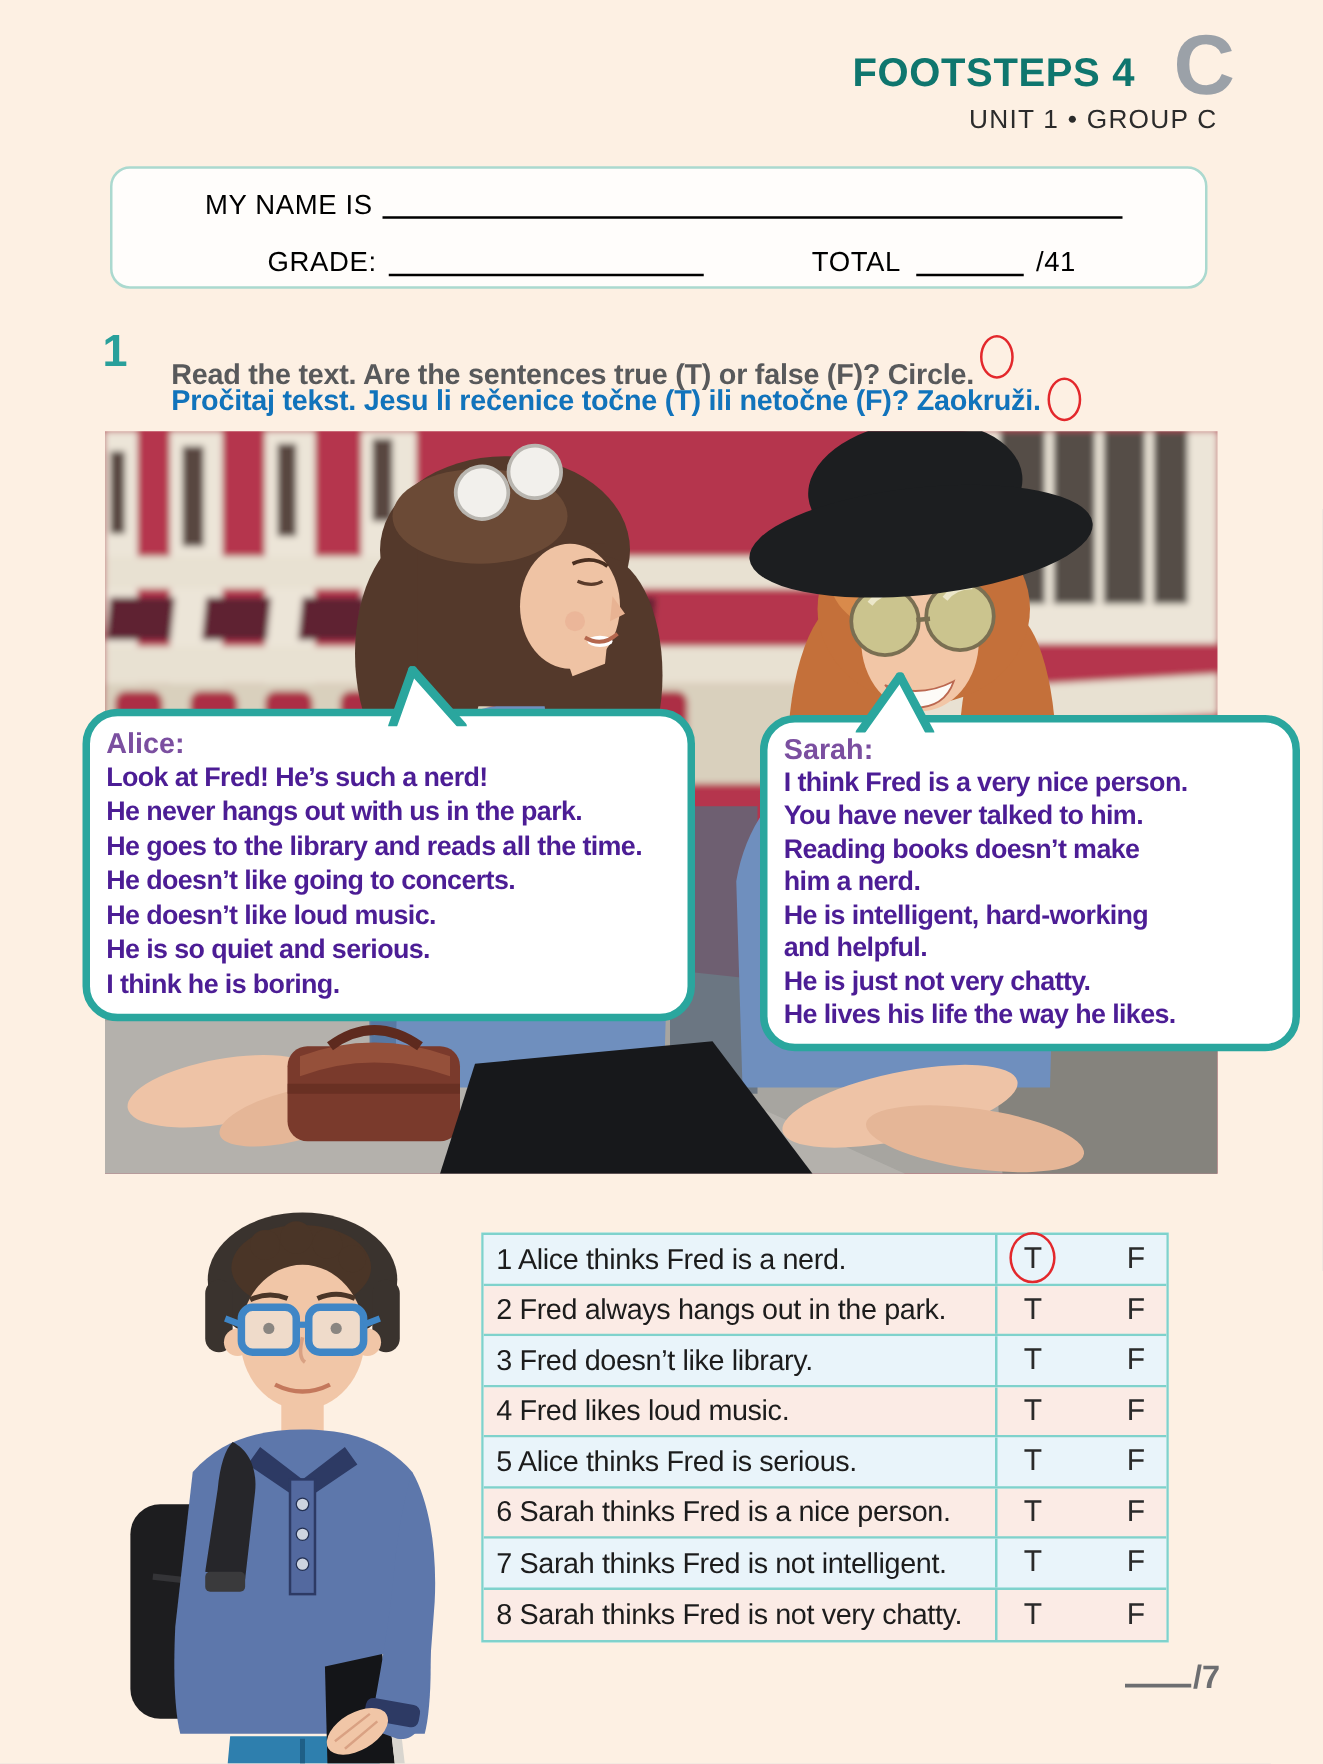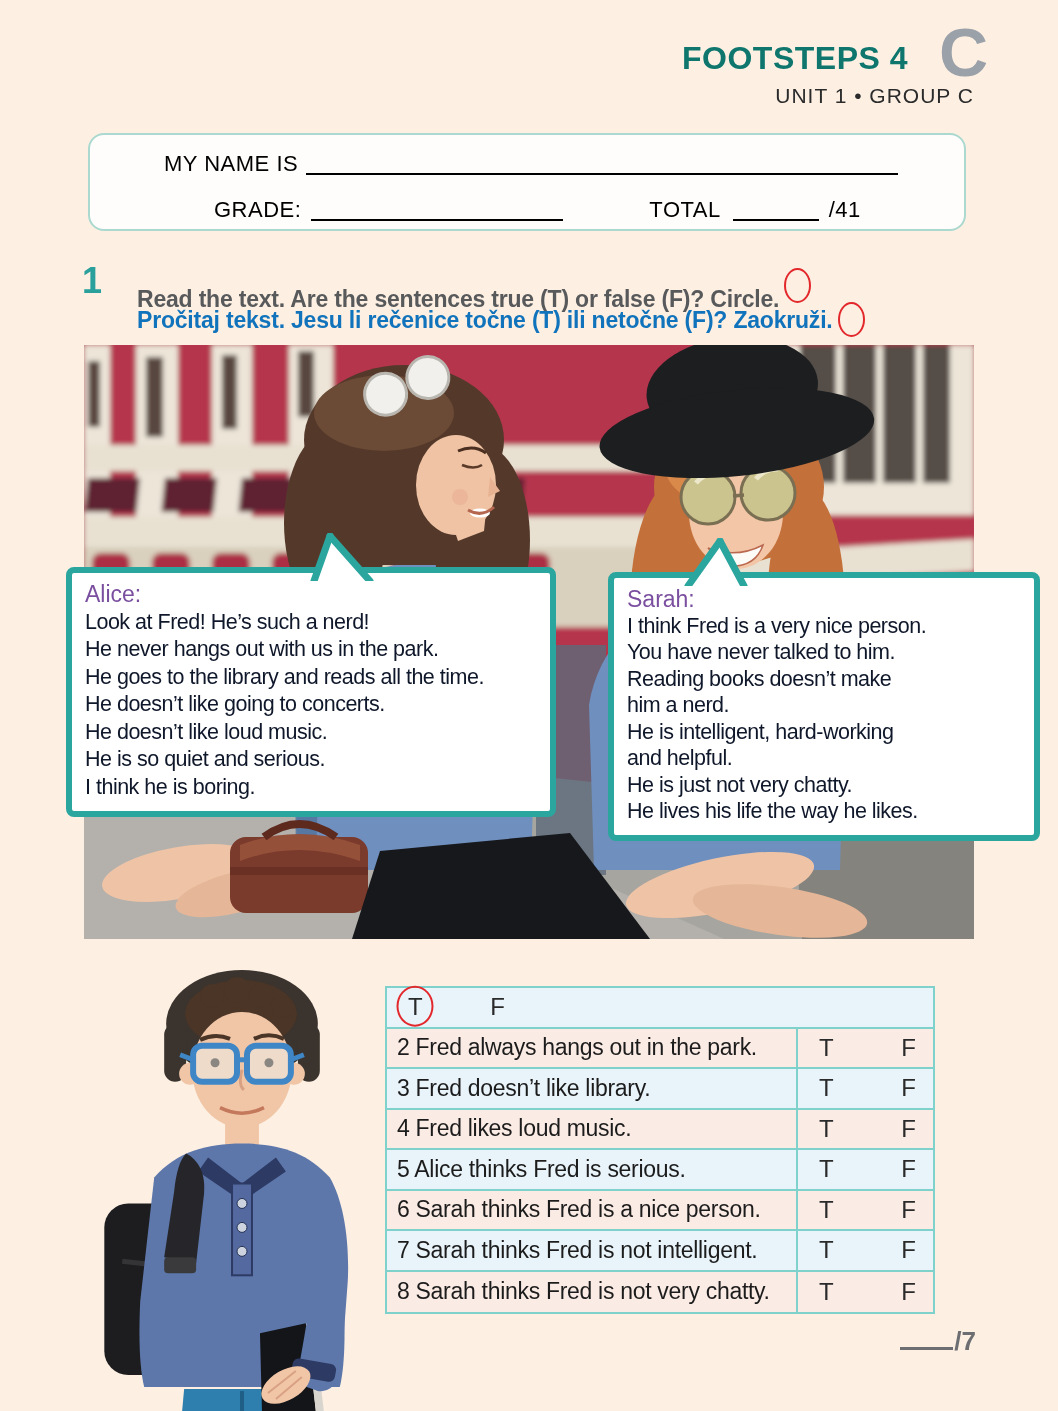--- a/index.html
+++ b/index.html
@@ -29,26 +29,26 @@
   .instr-en{top:268px;color:#58595b;}
   .instr-hr{top:302px;color:#1173bb;}
   .circle-icon{display:inline-block;width:27px;height:35px;border:2.5px solid #e3282c;border-radius:50%;
                margin-left:5px;vertical-align:-9px;box-sizing:border-box;}
   .circle-icon.raised{vertical-align:4px;}
 
   
   .photo{position:absolute;left:84px;top:345px;width:890px;height:594px;z-index:1;}
 
   
-  .bubble{position:absolute;background:#fff;border:6px solid #2aa69e;border-radius:8px;
-          box-sizing:border-box;z-index:2;padding:8px 6px 6px 13px;}
+  .bubble{position:absolute;background:#fff;border:6px solid #2aa69e;border-radius:28px;
+          box-sizing:border-box;z-index:2;padding:8px 6px 6px 13px;font-weight:bold;}
   .bubble-alice{left:66px;top:567px;width:490px;height:250px;}
   .bubble-sarah{left:608px;top:572px;width:432px;height:269px;}
   .bubble-name{color:#7b4fa0;font-size:23px;}
-  .bubble-line{font-size:21.5px;letter-spacing:-.5px;color:#0f172a;white-space:nowrap;}
+  .bubble-line{font-size:21.5px;letter-spacing:-.5px;color:#4c1d95;white-space:nowrap;}
   .bubble-alice .bubble-name,.bubble-alice .bubble-line{line-height:27.5px;}
   .bubble-sarah .bubble-name,.bubble-sarah .bubble-line{line-height:26.5px;}
   .tail{position:absolute;z-index:3;}
   .tail-alice{left:308px;top:533px;}
   .tail-sarah{left:678px;top:538px;}
 
   
   .fred{position:absolute;left:92px;top:962px;width:300px;height:449px;z-index:1;}
 
   
@@ -275,20 +275,21 @@
     <polygon points="168,372 214,362 224,450 170,450" fill="#141518"></polygon>
     <polygon points="214,362 222,364 232,450 224,450" fill="#d8d5cf"></polygon>
     <path d="M238,216 C252,240 258,280 256,320 L250,400 C248,420 240,432 226,430 L204,422 C212,380 219,340 223,300 C226,264 232,236 238,216 Z" fill="#5d77ab"></path>
     <rect x="200" y="400" width="44" height="18" rx="6" fill="#2d3a64" transform="rotate(10 222 409)"></rect>
     <ellipse cx="194" cy="424" rx="27" ry="15" transform="rotate(-30 194 424)" fill="#f1c6a7"></ellipse>
     <path d="M176,432 L204,410 M184,438 L210,416" stroke="#d9a183" stroke-width="2" fill="none"></path>
   </svg>
 
   <div class="tf-table">
       <div class="tf-row row-odd">
+        <div class="tf-statement">1 Alice thinks Fred is a nerd.</div>
         <div class="tf-options">
           <span class="tf-letter">T<span class="circle-mark"></span></span>
           <span class="tf-letter">F</span>
         </div>
       </div>
       <div class="tf-row row-even">
         <div class="tf-statement">2 Fred always hangs out in the park.</div>
         <div class="tf-options">
           <span class="tf-letter">T</span>
           <span class="tf-letter">F</span>

